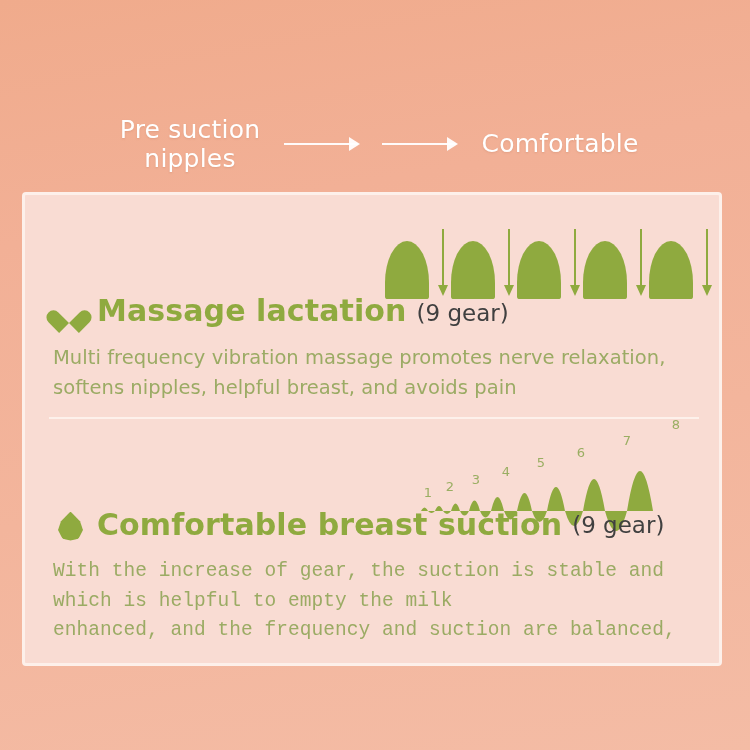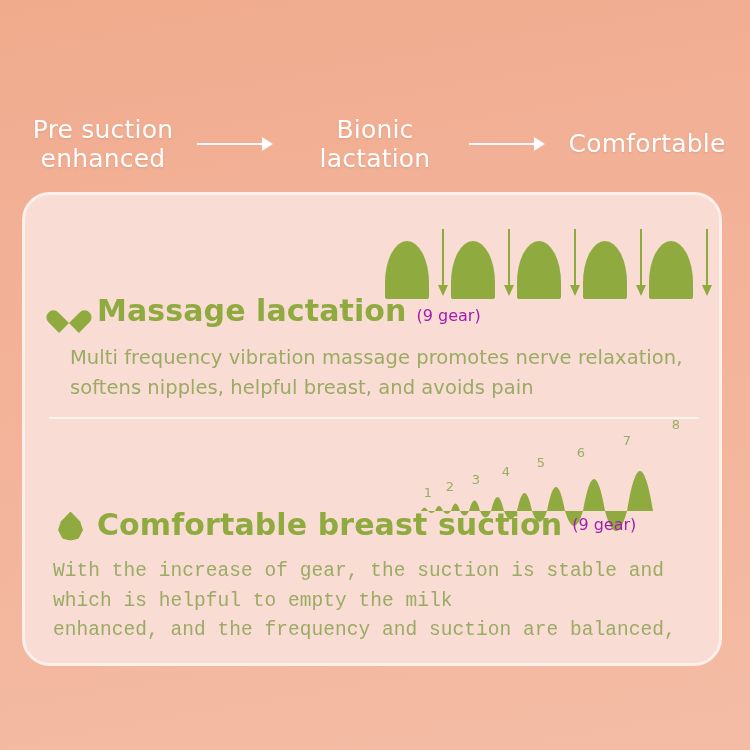--- a/index.html
+++ b/index.html
@@ -67,21 +67,21 @@
   
   .card {
     position: absolute;
     left: 22px;
     top: 192px;
     width: 700px;
     height: 474px;
     box-sizing: border-box;
     background: #f9dcd3;
     border: 3px solid #fdf0ea;
-    border-radius: 28px;
+    border-radius: 4px;
     overflow: hidden;
   }
 
   .section { position: relative; }
 
   .divider {
     position: absolute;
     left: 24px;
     top: 222px;
     width: 650px;
@@ -105,22 +105,22 @@
     flex: 0 0 auto;
     align-self: center;
   }
   .heading .title {
     color: #8faa3f;
     font-size: 30px;
     font-weight: bold;
     letter-spacing: .1px;
   }
   .heading .gear {
-    color: #a21caf;
-    font-size: 16px;
+    color: #404040;
+    font-size: 23px;
   }
 
   
   .ico-heart {
     position: absolute;
     left: 2px;
     top: 7px;
     width: 28px;
     height: 25px;
   }
@@ -222,32 +222,28 @@
     transform: translateX(-50%);
     font-weight: normal;
   }
 </style>
 </head>
 <body>
 
 <div class="flow">
   <div class="flow-step">
     <span>Pre suction</span>
-    <span class="l2">enhanced</span>
+    <span class="l2">nipples</span>
   </div>
 
   <div class="flow-arrow">
     <div class="shaft"></div>
     <div class="head"></div>
   </div>
 
-  <div class="flow-step">
-    <span>Bionic</span>
-    <span class="l2">lactation</span>
-  </div>
 
   <div class="flow-arrow">
     <div class="shaft"></div>
     <div class="head"></div>
   </div>
 
   <div class="flow-step">
     <span>Comfortable</span>
   </div>
 </div>
@@ -289,21 +285,21 @@
     </div>
 
     <div class="heading" style="left:28px; top:98px;">
       <span class="icon-wrap">
         <span class="ico-heart"></span>
       </span>
       <span class="title">Massage lactation</span>
       <span class="gear">(9 gear)</span>
     </div>
 
-    <div class="body-copy" style="left:28px; top:148px;margin-left:17px;">
+    <div class="body-copy" style="left:28px; top:148px;">
       <div>Multi frequency vibration massage promotes nerve relaxation,</div>
       <div>softens nipples, helpful breast, and avoids pain</div>
     </div>
   </div>
 
   <div class="divider"></div>
 
   <div class="section">
 
     <div class="wave-graphic">

